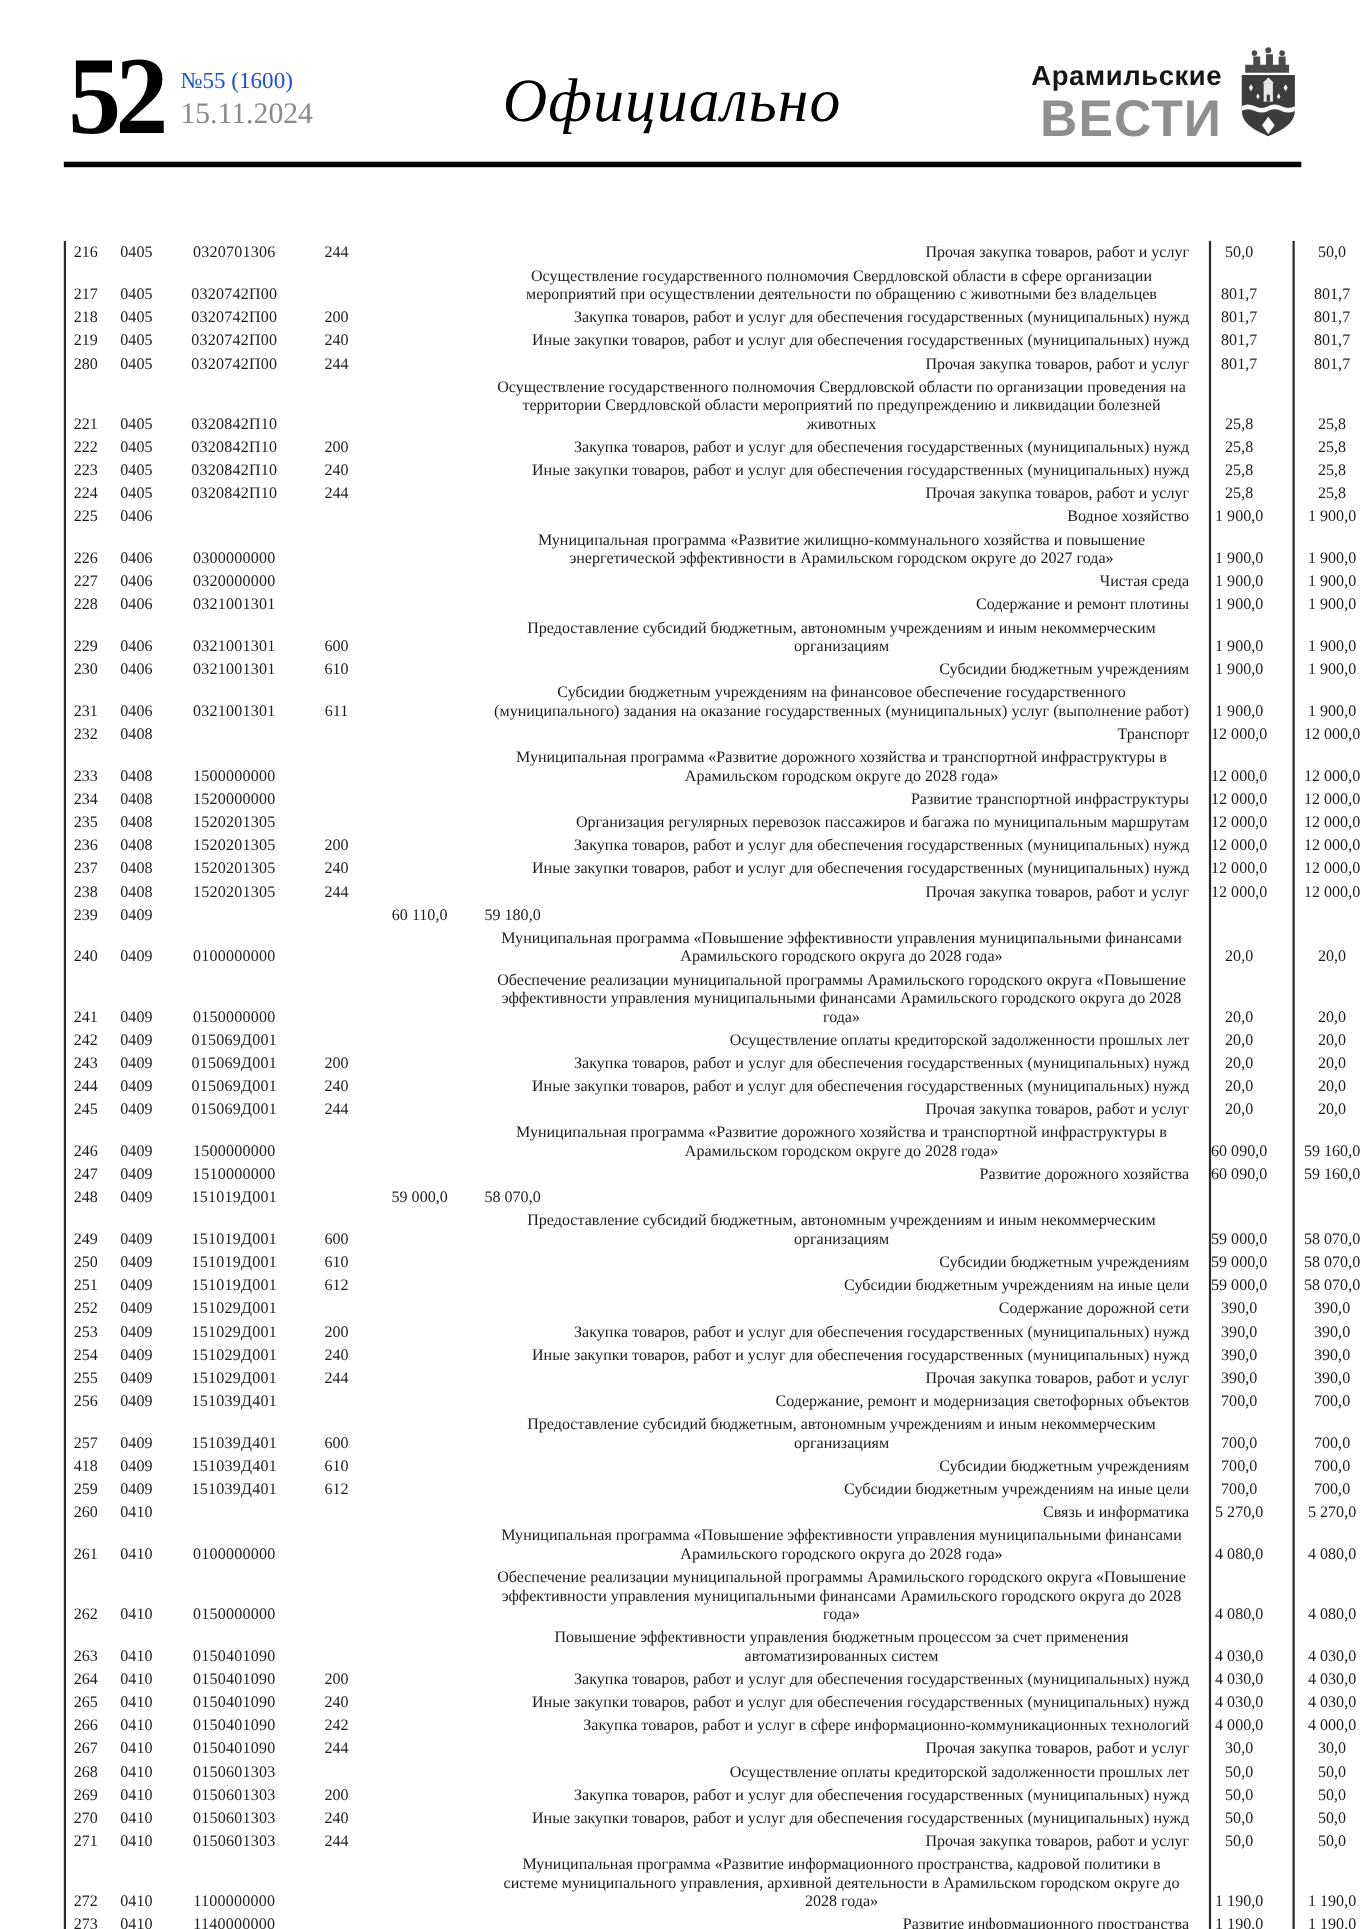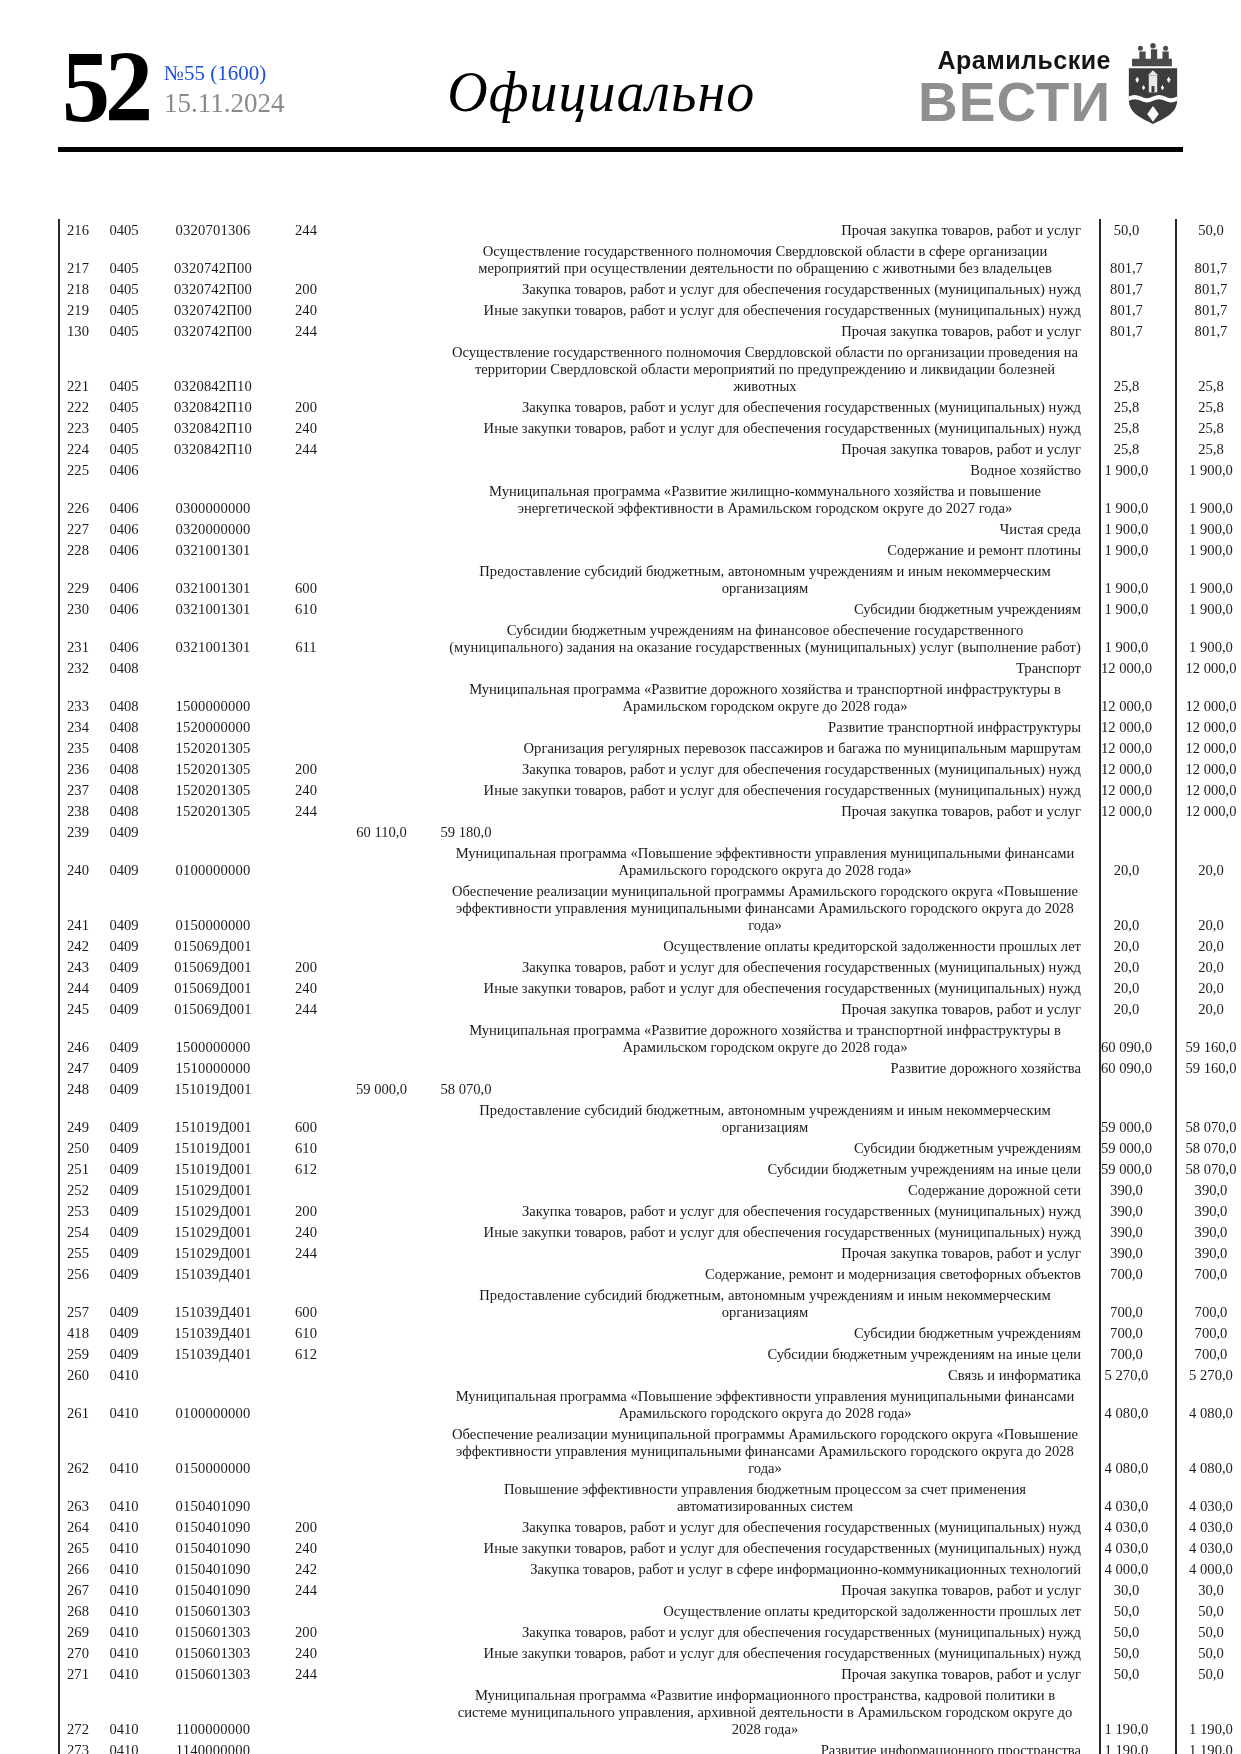--- a/index.html
+++ b/index.html
@@ -20,21 +20,21 @@
   .issueBlock{margin-left:16px;padding-top:14px;line-height:30px;}
   .issueNo{font-size:21px;color:#1d4ed8;}
   .issueDate{font-size:27px;color:#8a8a8a;}
   .sectionTitle{
     flex:1;text-align:center;font-style:italic;font-size:56px;
     padding-top:16px;color:#000;letter-spacing:1px;
   }
   .brand{display:flex;align-items:flex-end;margin-top:4px;}
   .brandText{text-align:right;font-family:"Liberation Sans",sans-serif;line-height:1;}
   .brandTop{font-size:25px;font-weight:bold;color:#151515;letter-spacing:.5px;}
-  .brandBottom{font-size:55px;font-weight:bold;color:#8f8f8f;letter-spacing:1px;margin-top:2px;}
+  .brandBottom{font-size:47px;font-weight:bold;color:#8f8f8f;letter-spacing:1px;margin-top:2px;}
   .emblem{margin-left:10px;margin-top:-6px;}
   .topRule{
     position:absolute;left:58px;top:147px;width:1125px;height:5px;background:#000;
   }
   
   .tableWrap{
     position:absolute;left:58px;top:172px;width:1192px;height:1586px;margin-top:47px;
   }
   .vline{position:absolute;top:0;bottom:0;width:1.6px;background:#2a2a2a;}
   .vline.l{left:0;}
@@ -139,21 +139,21 @@
         <div class="c c-sec">0405</div>
         <div class="c c-code">0320742П00</div>
         <div class="c c-vr">240</div>
         <div class="c c-desc">
           <div class="inner">Иные закупки товаров, работ и услуг для обеспечения государственных (муниципальных) нужд</div>
         </div>
         <div class="c c-amt1">801,7</div>
         <div class="c c-amt2">801,7</div>
       </div>
       <div class="row">
-        <div class="c c-num">130</div>
+        <div class="c c-num">280</div>
         <div class="c c-sec">0405</div>
         <div class="c c-code">0320742П00</div>
         <div class="c c-vr">244</div>
         <div class="c c-desc">
           <div class="inner">Прочая закупка товаров, работ и услуг</div>
         </div>
         <div class="c c-amt1">801,7</div>
         <div class="c c-amt2">801,7</div>
       </div>
       <div class="row">

